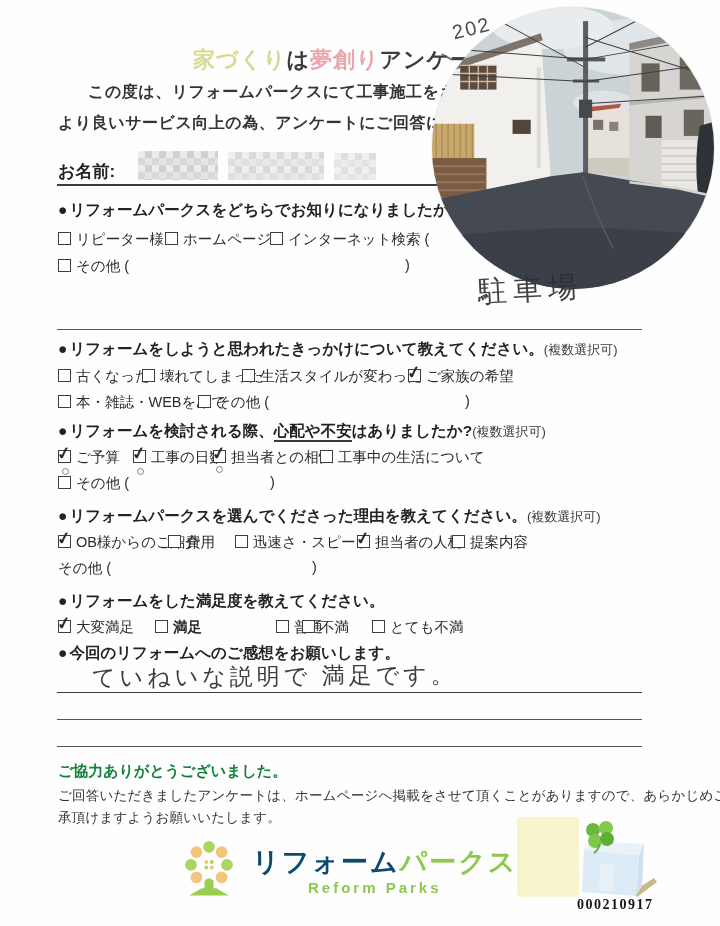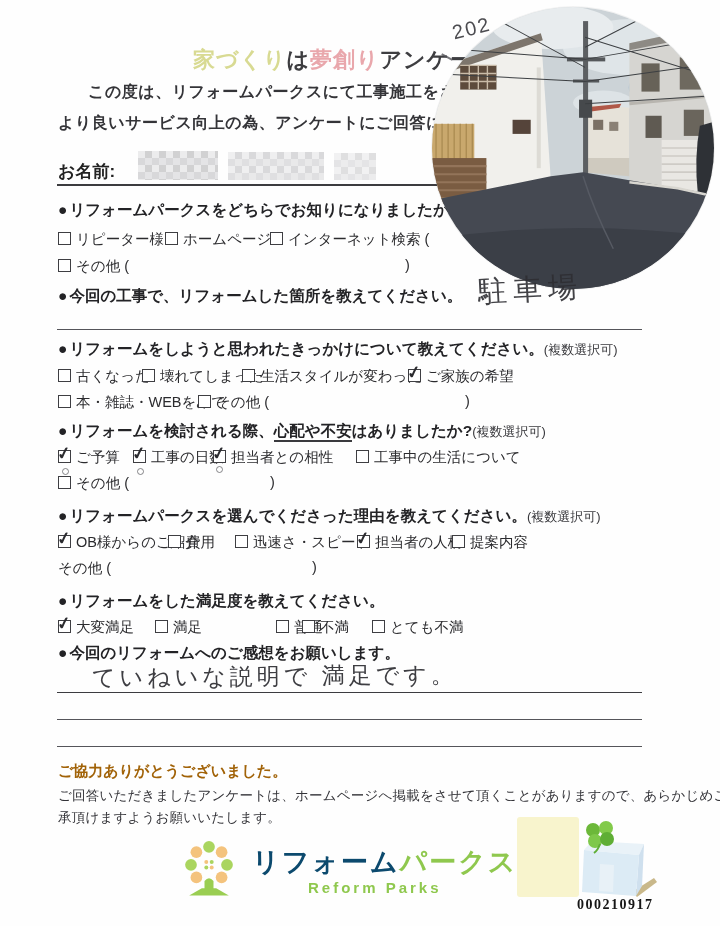--- a/index.html
+++ b/index.html
@@ -29,21 +29,21 @@
   .paren{position:absolute;top:0;font-size:14.5px;color:#2b2b2e;}
   .ul-hand{border-bottom:2px solid #3a3a3e;padding-bottom:1px;}
   
   .hand{color:#2e2e33;white-space:nowrap;}
   .hand-place{font-size:29px;transform:rotate(-3deg);letter-spacing:6px;opacity:.9;}
   .hand-date{font-size:20px;transform:rotate(-14deg);letter-spacing:2px;opacity:.85;}
   .hand-answer{font-size:23px;transform:rotate(-.5deg);letter-spacing:4px;opacity:.92;}
   .pen-mark{position:absolute;border:1.2px solid #55555a;border-radius:50%;width:5px;height:5px;opacity:.7;}
   .pen-dash{position:absolute;width:12px;height:0;border-top:2px solid #55555a;transform:rotate(28deg);opacity:.8;}
   
-  .thanks{font-size:15px;font-weight:700;color:#a16207;}
+  .thanks{font-size:15px;font-weight:700;color:#15803d;}
   .foot-note{font-size:13.5px;font-weight:400;color:#333338;white-space:nowrap;letter-spacing:.2px;}
   .serial{font-family:"Liberation Serif",serif;font-size:14px;font-weight:700;color:#161616;letter-spacing:1.5px;}
   
   .logo-jp{font-size:27px;font-weight:700;letter-spacing:2px;white-space:nowrap;}
   .logo-en{font-size:15px;font-weight:700;letter-spacing:3px;}
   
   .photo{position:absolute;left:432px;top:7px;width:282px;height:282px;border-radius:50%;overflow:hidden;z-index:5;box-shadow:0 0 0 1px rgba(0,0,0,.05);}
   .sticky{position:absolute;background:#f8f4cd;border-radius:3px;}
 </style>
 </head>
@@ -73,23 +73,20 @@
   <div class="row" style="left:58px;top:230px;">
     <span class="opt" style="left:0;"><span class="cb"></span><span>リピーター様</span></span>
     <span class="opt" style="left:107px;"><span class="cb"></span><span>ホームページ</span></span>
     <span class="opt" style="left:212px;"><span class="cb"></span><span>インターネット検索 (</span></span>
   </div>
   <div class="row" style="left:58px;top:257px;">
     <span class="opt" style="left:0;"><span class="cb"></span><span>その他 (</span></span>
     <span class="paren" style="left:347px;">)</span>
   </div>
 
-  <div class="abs q-head" style="left:58px;top:286px;">
-    <span class="bullet">●</span><span>今回の工事で、リフォームした箇所を教えてください。</span>
-  </div>
   <div class="abs hand hand-place" style="left:478px;top:270px;z-index:6;">駐車場</div>
 
   <div class="rule-thin" style="left:57px;top:329px;width:585px;"></div>
 
   <div class="abs q-head" style="left:58px;top:339px;">
     <span class="bullet">●</span><span>リフォームをしようと思われたきっかけについて教えてください。</span><span class="q-note">(複数選択可)</span>
   </div>
   <div class="row" style="left:58px;top:367px;">
     <span class="opt" style="left:0;"><span class="cb"></span><span>古くなった</span></span>
     <span class="opt" style="left:84px;"><span class="cb"></span><span>壊れてしまった</span></span>
@@ -102,21 +99,21 @@
     <span class="paren" style="left:407px;">)</span>
   </div>
 
   <div class="abs q-head" style="left:58px;top:421px;">
     <span class="bullet">●</span><span>リフォームを検討される際、</span><span class="ul-hand">心配や不安</span><span>はありましたか?</span><span class="q-note">(複数選択可)</span>
   </div>
   <div class="row" style="left:58px;top:448px;">
     <span class="opt" style="left:0;"><span class="cb checked"></span><span>ご予算</span></span>
     <span class="opt" style="left:75px;"><span class="cb checked"></span><span>工事の日数</span></span>
     <span class="opt" style="left:155px;"><span class="cb checked"></span><span>担当者との相性</span></span>
-    <span class="opt" style="left:262px;margin-left:36px;"><span class="cb"></span><span>工事中の生活について</span></span>
+    <span class="opt" style="left:262px;"><span class="cb"></span><span>工事中の生活について</span></span>
   </div>
   <div class="pen-mark" style="left:62px;top:468px;"></div>
   <div class="pen-mark" style="left:137px;top:468px;"></div>
   <div class="pen-mark" style="left:216px;top:466px;"></div>
   <div class="row" style="left:58px;top:474px;">
     <span class="opt" style="left:0;"><span class="cb"></span><span>その他 (</span></span>
     <span class="paren" style="left:212px;">)</span>
   </div>
 
   <div class="abs q-head" style="left:58px;top:506px;">
@@ -132,21 +129,21 @@
   <div class="row" style="left:58px;top:559px;">
     <span class="opt" style="left:0;"><span>その他 (</span></span>
     <span class="paren" style="left:254px;">)</span>
   </div>
 
   <div class="abs q-head" style="left:58px;top:591px;">
     <span class="bullet">●</span><span>リフォームをした満足度を教えてください。</span>
   </div>
   <div class="row" style="left:58px;top:618px;">
     <span class="opt" style="left:0;"><span class="cb checked"></span><span>大変満足</span></span>
-    <span class="opt" style="left:97px;"><span class="cb"></span><span>満足</span></span>
+    <span class="opt" style="left:97px;font-weight:bold;"><span class="cb"></span><span>満足</span></span>
     <span class="opt" style="left:170px;margin-left:48px;"><span class="cb"></span><span>普通</span></span>
     <span class="opt" style="left:244px;"><span class="cb"></span><span>不満</span></span>
     <span class="opt" style="left:314px;"><span class="cb"></span><span>とても不満</span></span>
   </div>
 
   <div class="abs q-head" style="left:58px;top:643px;">
     <span class="bullet">●</span><span>今回のリフォームへのご感想をお願いします。</span>
   </div>
   <div class="abs hand hand-answer" style="left:92px;top:661px;">ていねいな説明で 満足です。</div>
   <div class="rule-thin" style="left:57px;top:692px;width:585px;border-top-color:#3c3c40;"></div>

